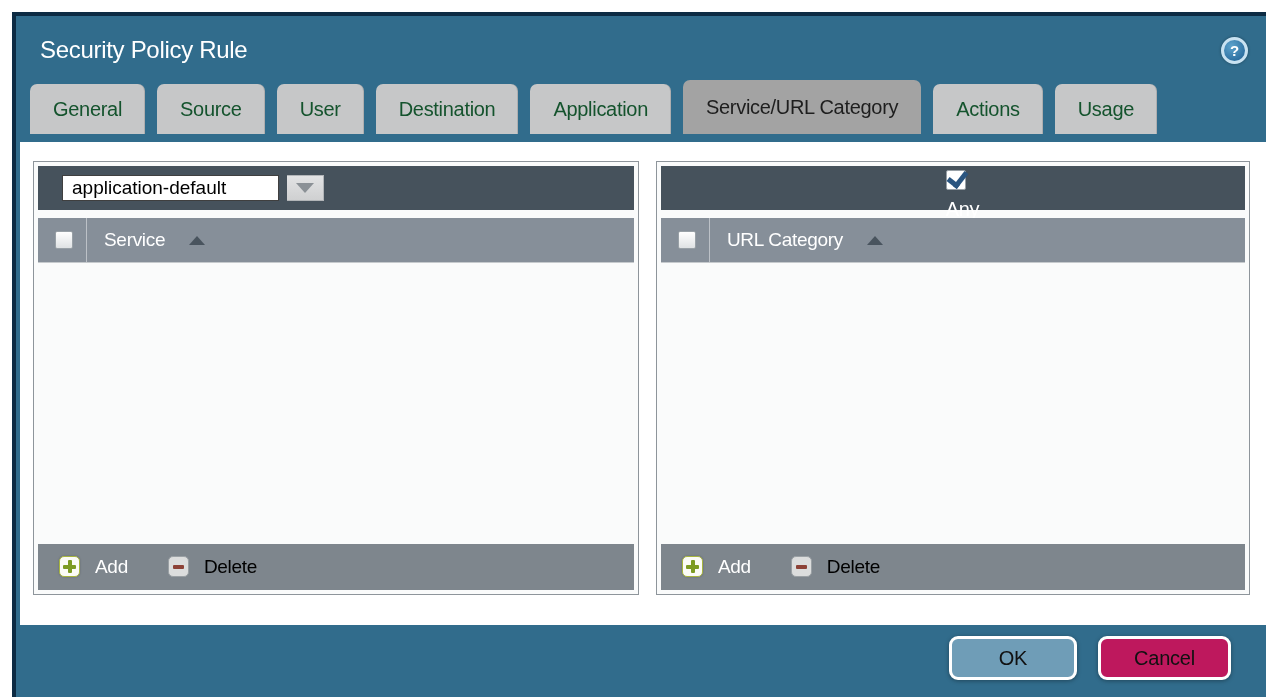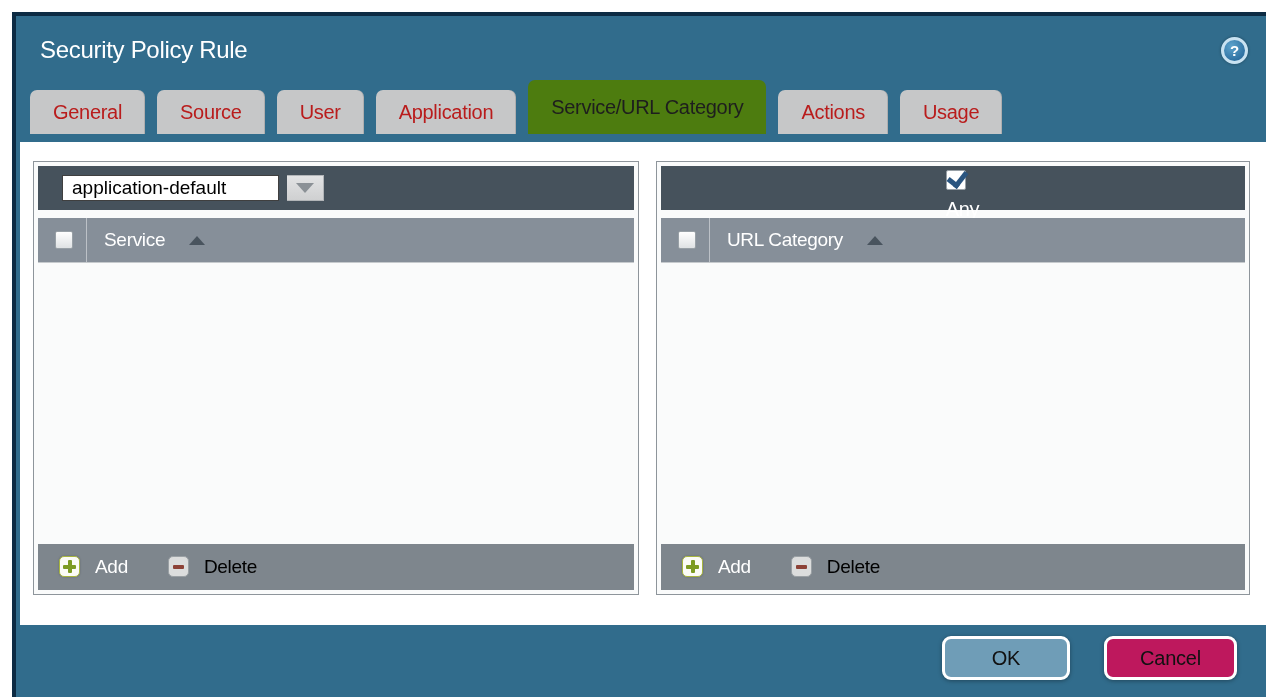--- a/index.html
+++ b/index.html
@@ -30,30 +30,30 @@
     display:flex; align-items:center; justify-content:center;
     cursor:pointer;
   }
 
   
   .tabs {
     display:flex; align-items:flex-end; gap:4px;
     margin-left:10px; height:54px;
   }
   .tab {
-    height:44px; padding:0 23px;
+    height:50px; padding:0 23px;
     background:#c6c7c8;
     border-radius:7px 7px 0 0;
     display:flex; align-items:center; justify-content:center;
-    font-size:20px; color:#b91c1c; letter-spacing:-0.3px;
+    font-size:20px; color:#14532d; letter-spacing:-0.3px;
     box-shadow:inset -1px 0 0 rgba(0,0,0,0.12);
     cursor:pointer; white-space:nowrap;
   }
   .tab.active {
-    height:54px; background:#4d7c0f; color:#1e1e1e;
+    height:54px; background:#a3a3a3; color:#1e1e1e;
     box-shadow:none;
   }
 
   
   .content {
     margin:0 4px; height:483px; background:#fff;
     padding:15px 16px 0 9px;
     display:flex; gap:9px;
   }
   .panel {
@@ -151,22 +151,22 @@
   .icon-minus {
     background:#dcdddd; border:1px solid #9aa0a4;
   }
   .icon-minus::before {
     content:""; position:absolute; background:#8d4237; border-radius:1px;
     left:4px; right:4px; top:8px; height:4px;
   }
 
   
   .dialog-buttons {
-    position:absolute; right:29px; bottom:17px;
-    display:flex; gap:26px;
+    position:absolute; right:35px; bottom:17px;
+    display:flex; gap:13px;
   }
   .btn {
     height:44px; border:3px solid #fff; border-radius:9px;
     font-size:20px; color:#111; letter-spacing:-0.2px;
     display:flex; align-items:center; justify-content:center;
     box-shadow:0 1px 4px rgba(0,0,0,.35); cursor:pointer;
   }
   .btn-ok     { width:128px; background:#6f9db7; }
   .btn-cancel { width:133px; background:#be185d; }
 </style>
@@ -177,20 +177,21 @@
 
   <div class="titlebar">
     <h1>Security Policy Rule</h1>
     <div class="help-icon">?</div>
   </div>
 
   <div class="tabs">
     <div class="tab">General</div>
     <div class="tab">Source</div>
     <div class="tab">User</div>
+    <div class="tab">Destination</div>
     <div class="tab">Application</div>
     <div class="tab active">Service/URL Category</div>
     <div class="tab">Actions</div>
     <div class="tab">Usage</div>
   </div>
 
   <div class="content">
 
     <div class="panel panel-left">
       <div class="panel-top">

